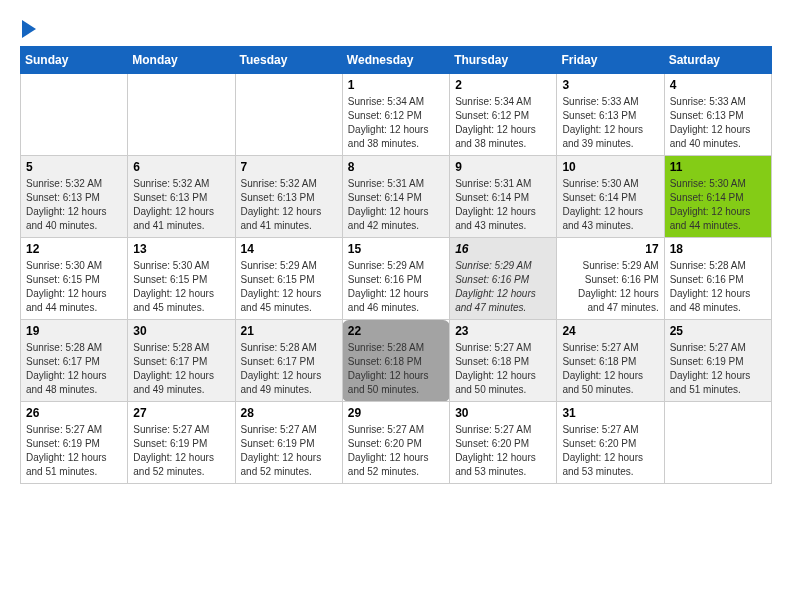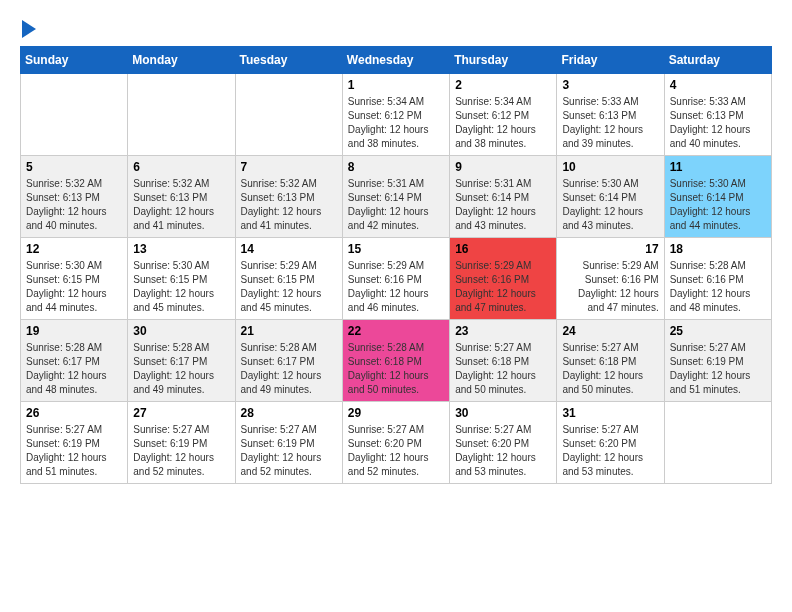--- a/index.html
+++ b/index.html
@@ -170,21 +170,21 @@
           <div class="day-info">Sunrise: 5:31 AM<br>Sunset: 6:14 PM<br>Daylight: 12 hours<br>and 42 minutes.</div>
         </td>
         <td style="background: rgb(240, 240, 240);">
           <span class="day-number">9</span>
           <div class="day-info">Sunrise: 5:31 AM<br>Sunset: 6:14 PM<br>Daylight: 12 hours<br>and 43 minutes.</div>
         </td>
         <td style="background: rgb(240, 240, 240);">
           <span class="day-number">10</span>
           <div class="day-info">Sunrise: 5:30 AM<br>Sunset: 6:14 PM<br>Daylight: 12 hours<br>and 43 minutes.</div>
         </td>
-        <td style="background: #7dd3fc;">
+        <td style="background: #84cc16;">
           <span class="day-number">11</span>
           <div class="day-info">Sunrise: 5:30 AM<br>Sunset: 6:14 PM<br>Daylight: 12 hours<br>and 44 minutes.</div>
         </td>
       </tr>
       <tr>
         <td style="background: rgb(255, 255, 255);">
           <span class="day-number">12</span>
           <div class="day-info">Sunrise: 5:30 AM<br>Sunset: 6:15 PM<br>Daylight: 12 hours<br>and 44 minutes.</div>
         </td>
         <td style="background: rgb(255, 255, 255);">
@@ -192,21 +192,21 @@
           <div class="day-info">Sunrise: 5:30 AM<br>Sunset: 6:15 PM<br>Daylight: 12 hours<br>and 45 minutes.</div>
         </td>
         <td style="background: rgb(255, 255, 255);">
           <span class="day-number">14</span>
           <div class="day-info">Sunrise: 5:29 AM<br>Sunset: 6:15 PM<br>Daylight: 12 hours<br>and 45 minutes.</div>
         </td>
         <td style="background: rgb(255, 255, 255);">
           <span class="day-number">15</span>
           <div class="day-info">Sunrise: 5:29 AM<br>Sunset: 6:16 PM<br>Daylight: 12 hours<br>and 46 minutes.</div>
         </td>
-        <td style="background: #ef4444;">
+        <td style="background: #e5e5e5; font-style: italic;">
           <span class="day-number">16</span>
           <div class="day-info">Sunrise: 5:29 AM<br>Sunset: 6:16 PM<br>Daylight: 12 hours<br>and 47 minutes.</div>
         </td>
         <td style="background: rgb(255, 255, 255); text-align: right;">
           <span class="day-number">17</span>
           <div class="day-info">Sunrise: 5:29 AM<br>Sunset: 6:16 PM<br>Daylight: 12 hours<br>and 47 minutes.</div>
         </td>
         <td style="background: rgb(255, 255, 255);">
           <span class="day-number">18</span>
           <div class="day-info">Sunrise: 5:28 AM<br>Sunset: 6:16 PM<br>Daylight: 12 hours<br>and 48 minutes.</div>
@@ -218,21 +218,21 @@
           <div class="day-info">Sunrise: 5:28 AM<br>Sunset: 6:17 PM<br>Daylight: 12 hours<br>and 48 minutes.</div>
         </td>
         <td style="background: rgb(240, 240, 240);">
           <span class="day-number">30</span>
           <div class="day-info">Sunrise: 5:28 AM<br>Sunset: 6:17 PM<br>Daylight: 12 hours<br>and 49 minutes.</div>
         </td>
         <td style="background: rgb(240, 240, 240);">
           <span class="day-number">21</span>
           <div class="day-info">Sunrise: 5:28 AM<br>Sunset: 6:17 PM<br>Daylight: 12 hours<br>and 49 minutes.</div>
         </td>
-        <td style="background: #ec4899;">
+        <td style="background: #a3a3a3; border-radius: 7px;">
           <span class="day-number">22</span>
           <div class="day-info">Sunrise: 5:28 AM<br>Sunset: 6:18 PM<br>Daylight: 12 hours<br>and 50 minutes.</div>
         </td>
         <td style="background: rgb(240, 240, 240);">
           <span class="day-number">23</span>
           <div class="day-info">Sunrise: 5:27 AM<br>Sunset: 6:18 PM<br>Daylight: 12 hours<br>and 50 minutes.</div>
         </td>
         <td style="background: rgb(240, 240, 240);">
           <span class="day-number">24</span>
           <div class="day-info">Sunrise: 5:27 AM<br>Sunset: 6:18 PM<br>Daylight: 12 hours<br>and 50 minutes.</div>

